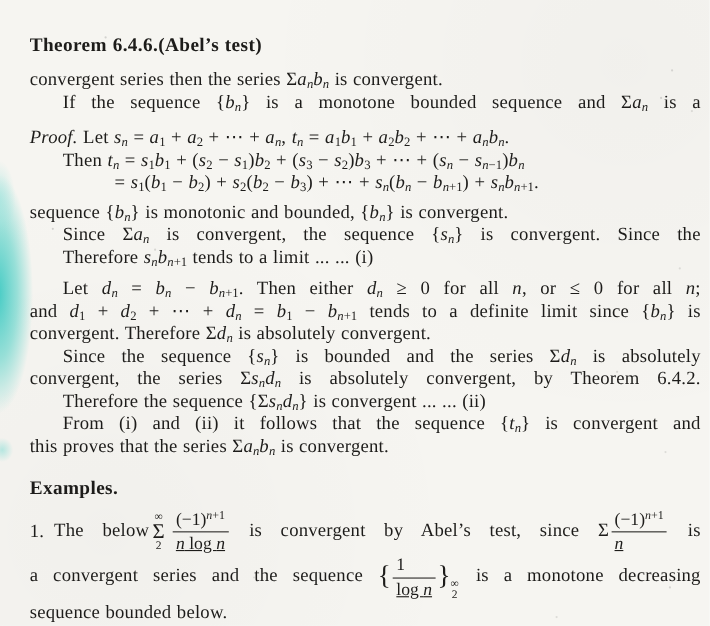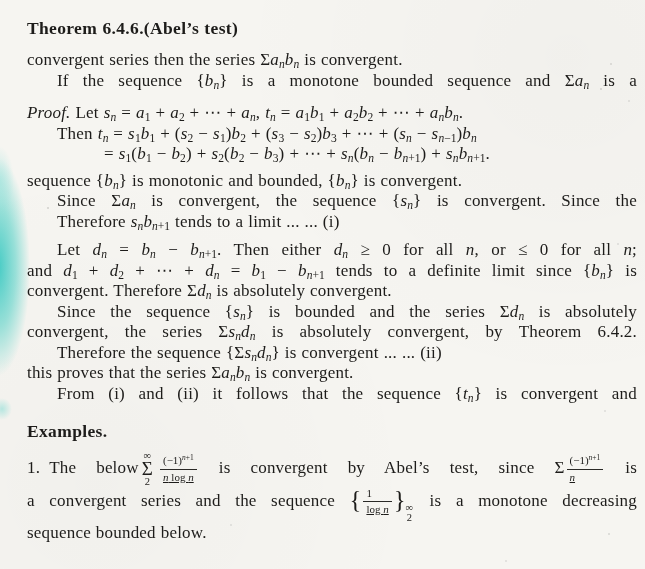--- a/index.html
+++ b/index.html
@@ -46,21 +46,21 @@
       509px 377px 0 rgba(0,0,0,0.10),
       513px 500px 0 rgba(0,0,0,0.13),
       410px 527px 0 rgba(0,0,0,0.10),
       135px 491px 0 rgba(0,0,0,0.10);
   }
   .content{position:absolute;left:27px;top:0;width:610px;}
   h1,h2{
     font-size:17.5px;font-weight:bold;margin:0;letter-spacing:0.35px;
     line-height:22px;
   }
-  h1{margin-top:17px;}
+  h1{margin-top:29px;}
   h2{margin-top:16px;}
   .para{margin:0;}
   .m-theorem{margin-top:11px;}
   .m-proof{margin-top:12px;}
   .m-p3{margin-top:6px;}
   .m-p4{margin-top:8px;}
   .m-ex{margin-top:9px;}
   .ln{line-height:20.5px;text-align:left;}
   .j{text-align:justify;text-align-last:justify;}
   .ind{text-indent:30px;}
@@ -70,21 +70,21 @@
   i{font-style:italic;}
   .exnum{margin-right:9px;}
   .bigop{
     display:inline-flex;flex-direction:column;align-items:center;
     vertical-align:middle;line-height:1;margin:0 5px 0 3px;
   }
   .bigop .lim{font-size:10.5px;line-height:10px;letter-spacing:0;}
   .bigop .sigma{font-size:19px;line-height:16px;}
   .frac{
     display:inline-block;text-align:center;vertical-align:middle;
-    font-size:11px;line-height:1.2;letter-spacing:0;word-spacing:0;margin:0 2px;
+    font-size:16px;line-height:1.2;letter-spacing:0;word-spacing:0;margin:0 2px;
   }
   .frac .num{display:block;border-bottom:1px solid #2a2926;padding:0 3px 1px;}
   .frac .den{display:block;padding:1px 3px 0;text-decoration:underline;}
   .brace{font-size:145%;vertical-align:-2px;letter-spacing:0;}
   .limstack{
     display:inline-flex;flex-direction:column;align-items:center;
     vertical-align:-5px;font-size:10.5px;line-height:10px;letter-spacing:0;margin-right:2px;
   }
 </style>
 </head>
@@ -117,22 +117,22 @@
       <div class="ln ind">Therefore <i>s<sub>n</sub>b</i><sub><i>n</i>+1</sub> tends to a limit ... ... (i)</div>
     </div>
 
     <div class="para m-p4">
       <div class="ln j ind">Let <i>d<sub>n</sub></i> = <i>b<sub>n</sub></i> − <i>b</i><sub><i>n</i>+1</sub>. Then either <i>d<sub>n</sub></i> ≥ 0 for all <i>n</i>, or ≤ 0 for all <i>n</i>;</div>
       <div class="ln j">and <i>d</i><sub>1</sub> + <i>d</i><sub>2</sub> + ⋯ + <i>d<sub>n</sub></i> = <i>b</i><sub>1</sub> − <i>b</i><sub><i>n</i>+1</sub> tends to a definite limit since {<i>b<sub>n</sub></i>} is</div>
       <div class="ln">convergent. Therefore Σ<i>d<sub>n</sub></i> is absolutely convergent.</div>
       <div class="ln j ind">Since the sequence {<i>s<sub>n</sub></i>} is bounded and the series Σ<i>d<sub>n</sub></i> is absolutely</div>
       <div class="ln j">convergent, the series Σ<i>s<sub>n</sub>d<sub>n</sub></i> is absolutely convergent, by Theorem 6.4.2.</div>
       <div class="ln ind">Therefore the sequence {Σ<i>s<sub>n</sub>d<sub>n</sub></i>} is convergent ... ... (ii)</div>
+      <div class="ln j ind">From (i) and (ii) it follows that the sequence {<i>t<sub>n</sub></i>} is convergent and</div>
       <div class="ln">this proves that the series Σ<i>a<sub>n</sub>b<sub>n</sub></i> is convergent.</div>
-      <div class="ln j ind">From (i) and (ii) it follows that the sequence {<i>t<sub>n</sub></i>} is convergent and</div>
     </div>
 
     <h2>Examples.</h2>
 
     <div class="para m-ex">
       <div class="ln j"><span class="exnum">1.</span><span>The below</span><span class="bigop">
             <span class="lim">∞</span>
             <span class="sigma">Σ</span>
             <span class="lim">2</span>
           </span><span class="frac"><span class="num">(−1)<sup><i>n</i>+1</sup></span><span class="den"><i>n</i> log <i>n</i></span></span><span> is convergent by Abel’s test, since Σ</span><span class="frac"><span class="num">(−1)<sup><i>n</i>+1</sup></span><span class="den"><i>n</i></span></span><span> is</span></div>

